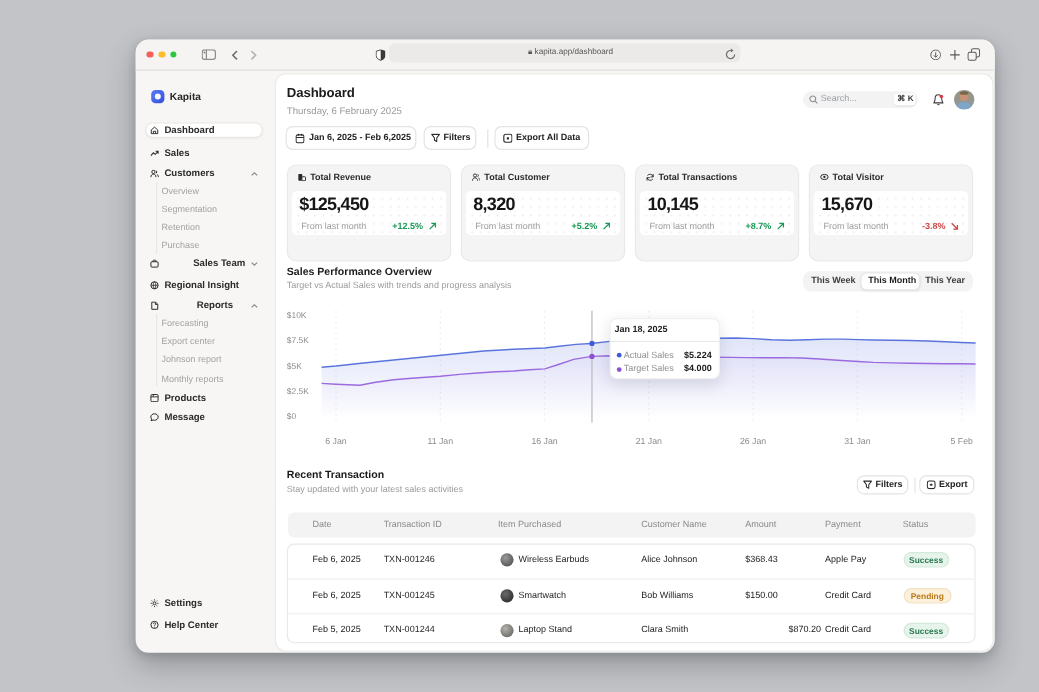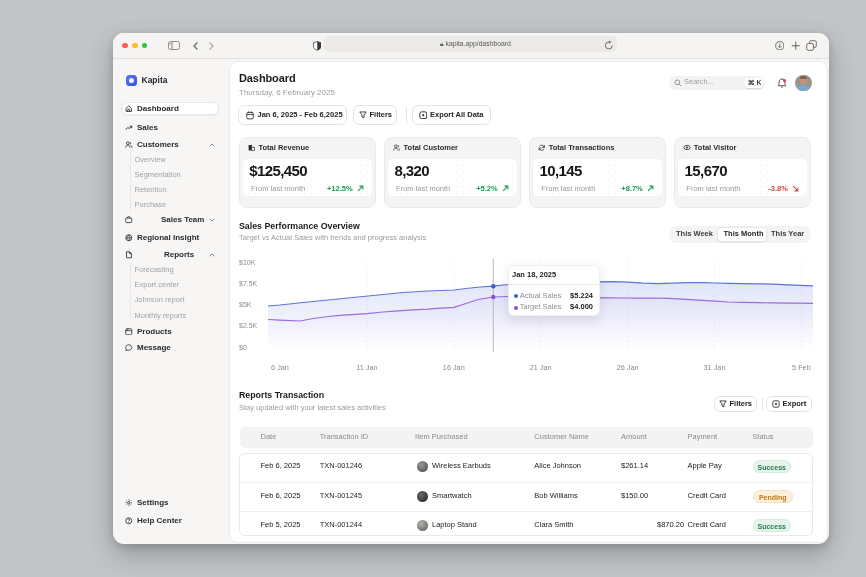--- a/index.html
+++ b/index.html
@@ -9,21 +9,21 @@
   .t{position:absolute;white-space:nowrap;line-height:1.15;}
   .win{position:absolute;left:75px;top:33px;width:715.5px;height:510.5px;background:#f7f6f5;border-radius:11px;
        box-shadow:0 10px 24px rgba(40,42,48,.3),0 2px 7px rgba(40,42,48,.16);overflow:hidden;margin-left:38px;}
   .chrome{position:absolute;left:0;top:0;width:715.5px;height:25px;background:#f5f4f2;border-bottom:1px solid #e3e1df;}
   .light{position:absolute;top:9.9px;width:5.6px;height:5.6px;border-radius:50%;}
   .addr{position:absolute;left:210.5px;top:3.2px;width:293px;height:15.6px;background:#ebeae8;border-radius:5px;}
   .panel{position:absolute;left:115.5px;top:27.5px;width:597px;height:480px;background:#fff;border:1px solid #ecebe9;border-radius:9px;}
   .sideitem{position:absolute;font-size:8px;font-weight:700;color:#2b2b2b;}
   .subitem{position:absolute;font-size:7.5px;color:#a2a2a2;}
   .btn{position:absolute;background:#fff;border:1px solid #e5e4e2;border-radius:6px;box-sizing:border-box;}
-  .card{position:absolute;top:104px;width:137.1px;height:71px;background:#f4f4f4;border:1px solid #eae9e8;border-radius:8px;box-sizing:border-box;}
+  .card{position:absolute;top:104px;width:137.1px;height:81px;background:#f4f4f4;border:1px solid #eae9e8;border-radius:8px;box-sizing:border-box;}
   .cardin{position:absolute;left:3.5px;top:20.5px;width:128.5px;height:37.5px;background:#fff;border-radius:5px;
           background-image:radial-gradient(#ececec 0.7px, transparent 0.9px);background-size:7px 7px;background-position:2px 3px;}
   .pill{position:absolute;height:13px;border-radius:7px;font-size:7px;font-weight:700;text-align:center;line-height:13px;box-sizing:border-box;}
 </style>
 </head>
 <body>
 <div id="page">
   <div class="win">
 
     <div class="chrome">
@@ -297,21 +297,21 @@
       <div class="abs" style="left:395.4px;top:250.9px;width:91.3px;height:1px;background:#e9e9e9;"></div>
       <div class="abs" style="left:400.9px;top:261.4px;width:4px;height:4px;border-radius:50%;background:#3f5bd8;"></div>
       <div class="t" style="left:406.7px;top:259.1px;font-size:7.5px;color:#8e8e8e;">Actual Sales</div>
       <div class="t" style="left:457.1px;top:259.1px;font-size:7.5px;font-weight:700;color:#1d1d1d;">$5.224</div>
       <div class="abs" style="left:400.9px;top:272.7px;width:4px;height:4px;border-radius:50%;background:#8d4fd6;"></div>
       <div class="t" style="left:406.7px;top:270.4px;font-size:7.5px;color:#8e8e8e;">Target Sales</div>
       <div class="t" style="left:457.1px;top:270.4px;font-size:7.5px;font-weight:700;color:#1d1d1d;">$4.000</div>
     </div>
 
     <div id="table">
-      <div class="t" style="left:126px;top:357.1px;font-size:8.8px;font-weight:700;color:#1b1b1b;">Reports Transaction</div>
+      <div class="t" style="left:126px;top:357.1px;font-size:8.8px;font-weight:700;color:#1b1b1b;">Recent Transaction</div>
       <div class="t" style="left:126px;top:370.7px;font-size:7.5px;color:#9b9b9b;">Stay updated with your latest sales activities</div>
       <div class="btn" style="left:600.8px;top:363.3px;width:42.8px;height:15.7px;"></div>
       <svg class="abs" style="left:606px;top:367.2px" width="8" height="8" viewBox="0 0 10 10">
           <path d="M1 1.2 H9 L6.2 5 V8.6 L3.8 7.4 V5 Z" fill="none" stroke="#2b2b2b" stroke-width="1.1" stroke-linejoin="round"></path>
         </svg>
       <div class="t" style="left:616.5px;top:366.9px;font-size:7.5px;font-weight:700;color:#222;">Filters</div>
       <div class="abs" style="left:648.8px;top:365px;width:1px;height:12.5px;background:#e6e5e3;"></div>
       <div class="btn" style="left:653.3px;top:363.3px;width:45.8px;height:15.7px;"></div>
       <svg class="abs" style="left:658.8px;top:367px" width="8" height="8" viewBox="0 0 10 10">
           <rect x="1" y="1" width="8" height="8" rx="2" fill="none" stroke="#2b2b2b" stroke-width="1.1"></rect>
@@ -330,21 +330,21 @@
 
       <div class="abs" style="left:126px;top:419.5px;width:574px;height:83.5px;border:1px solid #e9e9e9;border-radius:6px;box-sizing:border-box;background:#fff;"></div>
       <div class="abs" style="left:127px;top:448.5px;width:572px;height:1px;background:#efefef;"></div>
       <div class="abs" style="left:127px;top:478px;width:572px;height:1px;background:#efefef;"></div>
 
       <div class="t" style="left:147.5px;top:429.2px;font-size:7.5px;color:#1a1a1a;">Feb 6, 2025</div>
       <div class="t" style="left:206.7px;top:429.2px;font-size:7.5px;color:#2a2a2a;">TXN-001246</div>
       <div class="abs" style="left:303.5px;top:428px;width:11px;height:11px;border-radius:50%;background:radial-gradient(circle at 38% 35%,#9a9a9a,#5d5d5d 70%);"></div>
       <div class="t" style="left:319px;top:429.2px;font-size:7.5px;color:#1d1d1d;">Wireless Earbuds</div>
       <div class="t" style="left:421.3px;top:429.2px;font-size:7.5px;color:#1d1d1d;">Alice Johnson</div>
-      <div class="t" style="left:508px;top:429.2px;font-size:7.5px;color:#1a1a1a;">$261.14</div>
+      <div class="t" style="left:508px;top:429.2px;font-size:7.5px;color:#1a1a1a;">$368.43</div>
       <div class="t" style="left:574.6px;top:429.2px;font-size:7.5px;color:#1a1a1a;">Apple Pay</div>
       <div class="pill" style="left:639.5px;top:427px;width:38.5px;background:#e7f4ec;color:#277a4e;border:1px solid #d3e9dc;">Success</div>
 
       <div class="t" style="left:147.5px;top:458.7px;font-size:7.5px;color:#1a1a1a;">Feb 6, 2025</div>
       <div class="t" style="left:206.7px;top:458.7px;font-size:7.5px;color:#2a2a2a;">TXN-001245</div>
       <div class="abs" style="left:303.5px;top:457.5px;width:11px;height:11px;border-radius:50%;background:radial-gradient(circle at 38% 35%,#6a6a6a,#353535 70%);"></div>
       <div class="t" style="left:319px;top:458.7px;font-size:7.5px;color:#1d1d1d;">Smartwatch</div>
       <div class="t" style="left:421.3px;top:458.7px;font-size:7.5px;color:#1d1d1d;">Bob Williams</div>
       <div class="t" style="left:508px;top:458.7px;font-size:7.5px;color:#1a1a1a;">$150.00</div>
       <div class="t" style="left:574.6px;top:458.7px;font-size:7.5px;color:#1a1a1a;">Credit Card</div>

